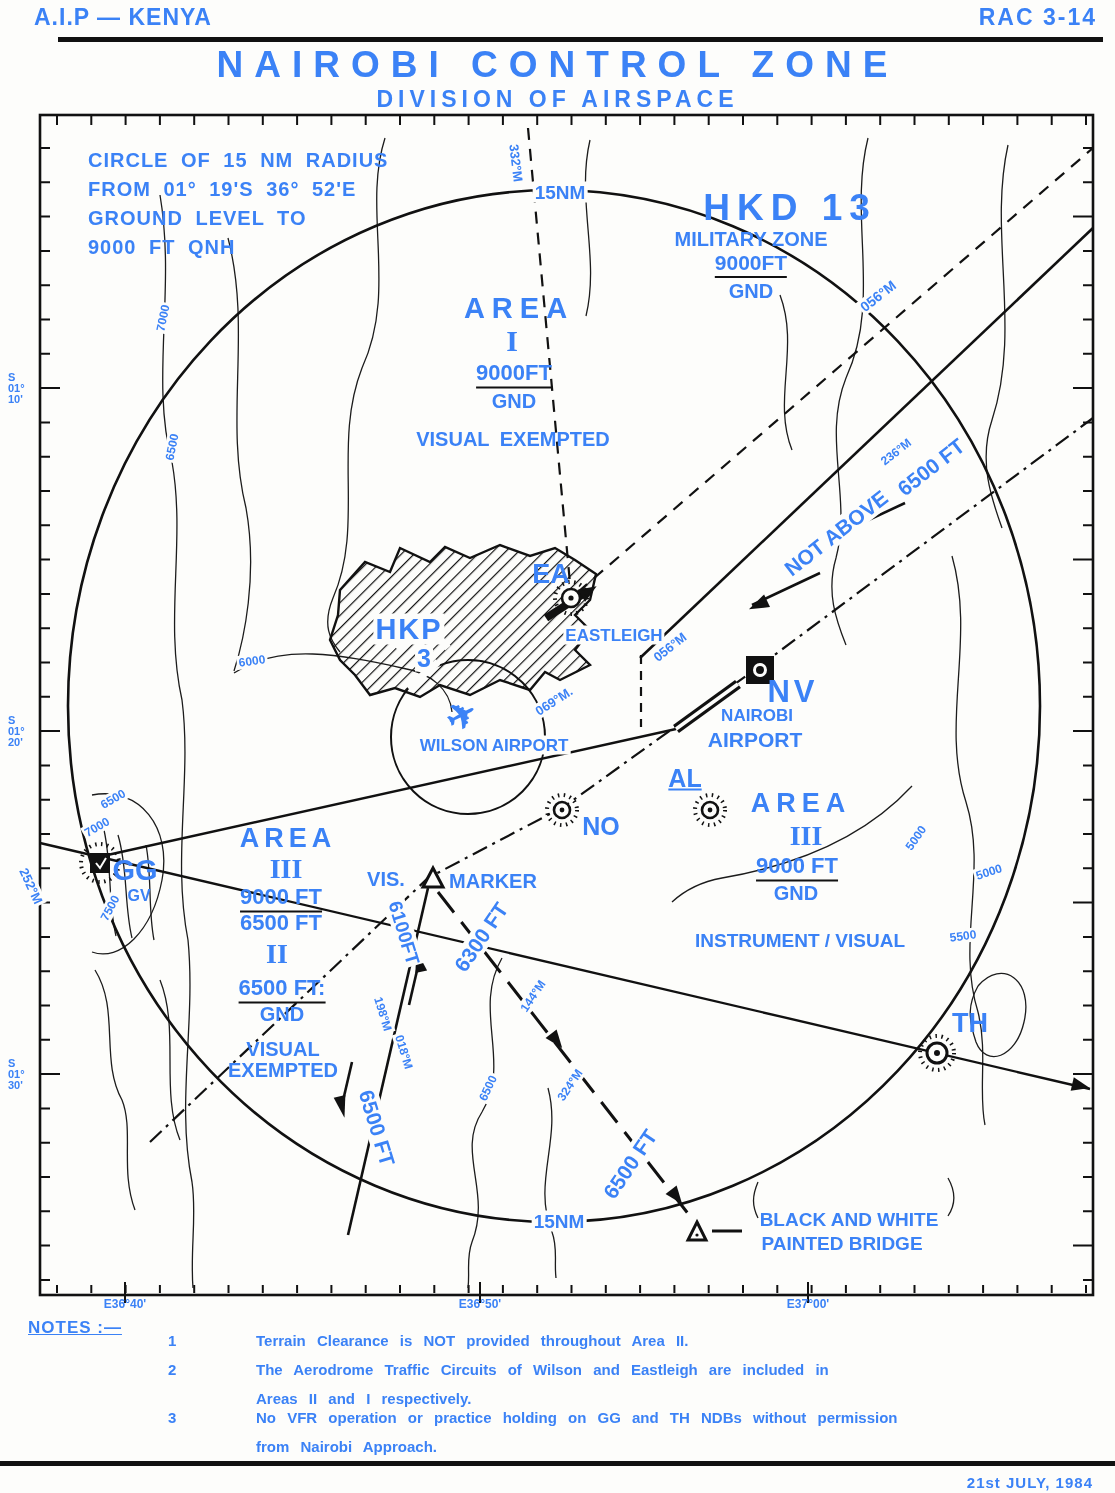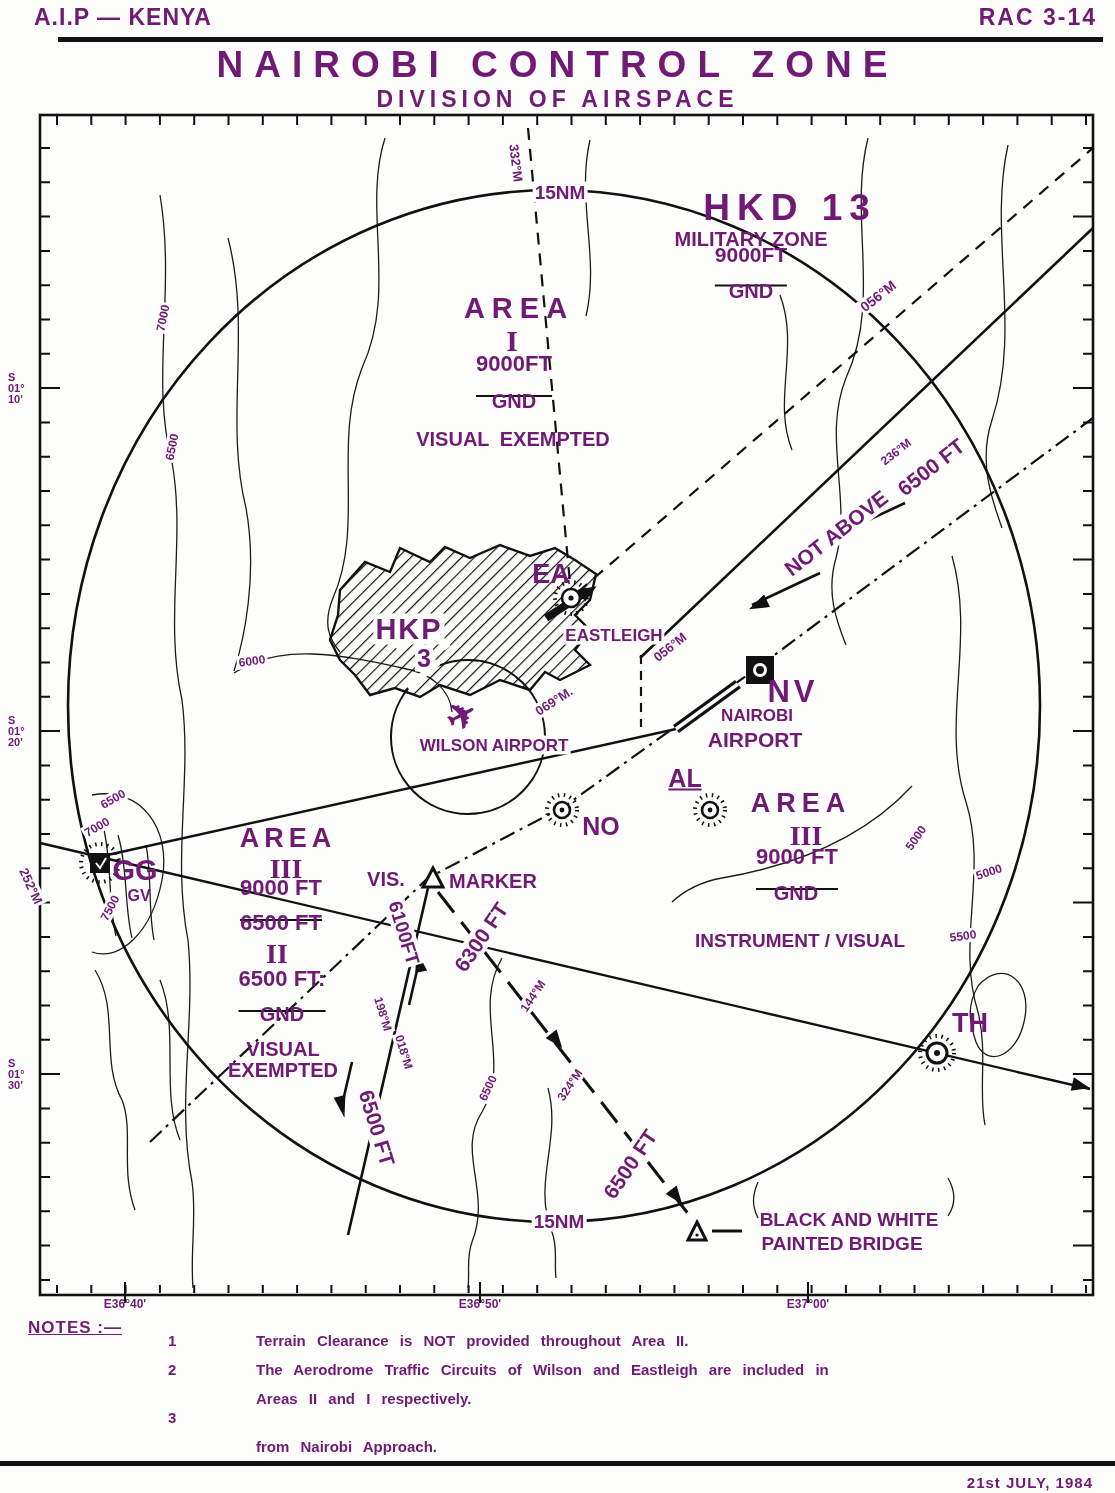--- a/index.html
+++ b/index.html
@@ -1,28 +1,28 @@
 <!DOCTYPE html>
 <html><head>
 <meta charset="utf-8">
 <style>
   html,body{margin:0;padding:0;background:#e8e8e4;}
-  .page{position:relative;width:1115px;height:1493px;background:#fdfdfb;color:#701a75;
+  .page{position:relative;width:1115px;height:1493px;background:#fdfdfb;color:#3b82f6;
         font-family:"Liberation Sans",sans-serif;overflow:hidden;margin:0 auto;}
   .abs{position:absolute;}
   .hdr-left{left:34px;top:4px;font-size:23px;font-weight:bold;letter-spacing:1px;}
   .hdr-right{right:18px;top:4px;font-size:23px;font-weight:bold;letter-spacing:2px;}
   .hdr-rule{left:58px;top:37px;width:1045px;height:5px;background:#111;}
   .title{left:0;top:44px;width:100%;text-align:center;font-size:37px;font-weight:bold;letter-spacing:11px;}
   .subtitle{left:0;top:86px;width:100%;text-align:center;font-size:23px;font-weight:bold;letter-spacing:5px;}
   svg.map-canvas{position:absolute;left:0;top:0;z-index:1;}
   #map-labels,#lat-labels,#lon-labels{position:absolute;left:0;top:0;width:100%;height:100%;z-index:2;pointer-events:none;}
   .ml{position:absolute;font-weight:bold;white-space:nowrap;line-height:1;transform-origin:center;}
   .ml.bg{background:#fdfdfb;padding:1px 2px;}
-  .ml.ul{border-bottom:2px solid #111;padding-bottom:20px;}
+  .ml.ul{border-bottom:2px solid #111;padding-bottom:3px;}
   .ml.serif{font-family:"Liberation Serif",serif;}
   .infobox{left:88px;top:146px;z-index:3;font-size:20px;font-weight:bold;line-height:29px;word-spacing:6px;letter-spacing:1px;}
   .latlab{position:absolute;font-size:11px;font-weight:bold;line-height:11px;white-space:pre-line;text-align:left;transform:translate(0,-50%);}
   .lonlab{position:absolute;font-size:12px;font-weight:bold;transform:translate(-50%,0);}
   .notes-head{left:28px;top:1318px;font-size:17px;font-weight:bold;text-decoration:underline;letter-spacing:1px;}
   .note-num{position:absolute;left:168px;font-size:15px;font-weight:bold;}
   .note-line{position:absolute;left:256px;font-size:15px;font-weight:bold;word-spacing:7px;}
   .footer-rule{left:0;top:1461px;width:1115px;height:5px;background:#111;}
   .footer-left{left:30px;top:1470px;font-size:14px;font-weight:bold;letter-spacing:3px;word-spacing:8px;}
   .footer-right{right:22px;top:1474px;font-size:15px;font-weight:bold;letter-spacing:1px;}
@@ -228,20 +228,26 @@
       <div class="ml bg" style="left: 252px; top: 661px; font-size: 12px; transform: translate(-50%, -50%) rotate(-8deg);">6000</div>
       <div class="ml bg" style="left: 113px; top: 799px; font-size: 12px; transform: translate(-50%, -50%) rotate(-30deg);">6500</div>
       <div class="ml bg" style="left: 97px; top: 827px; font-size: 12px; transform: translate(-50%, -50%) rotate(-30deg);">7000</div>
       <div class="ml bg" style="left: 110px; top: 908px; font-size: 12px; transform: translate(-50%, -50%) rotate(-62deg);">7500</div>
       <div class="ml bg" style="left: 916px; top: 838px; font-size: 12px; transform: translate(-50%, -50%) rotate(-55deg);">5000</div>
       <div class="ml bg" style="left: 989px; top: 872px; font-size: 12px; transform: translate(-50%, -50%) rotate(-18deg);">5000</div>
       <div class="ml bg" style="left: 963px; top: 936px; font-size: 12px; transform: translate(-50%, -50%) rotate(-8deg);">5500</div>
       <div class="ml bg" style="left: 488px; top: 1088px; font-size: 12px; transform: translate(-50%, -50%) rotate(-65deg);">6500</div>
     </div>
 
+  <div class="abs infobox">
+    <div>CIRCLE OF 15 NM RADIUS</div>
+    <div>FROM 01° 19'S  36° 52'E</div>
+    <div>GROUND LEVEL TO</div>
+    <div>9000 FT QNH</div>
+  </div>
 
   <div id="lat-labels">
       <div class="latlab" style="left: 8px; top: 388px;">S
 01°
 10'</div>
       <div class="latlab" style="left: 8px; top: 731px;">S
 01°
 20'</div>
       <div class="latlab" style="left: 8px; top: 1074px;">S
 01°
@@ -253,17 +259,18 @@
       <div class="lonlab" style="left: 808px; top: 1297px;">E37°00'</div>
     </div>
 
   <div class="abs notes-head">NOTES :—</div>
   <div class="note-num" style="top:1332px">1</div>
   <div class="note-line" style="top:1332px">Terrain  Clearance  is  NOT  provided  throughout  Area II.</div>
   <div class="note-num" style="top:1361px">2</div>
   <div class="note-line" style="top:1361px">The  Aerodrome  Traffic  Circuits  of  Wilson  and  Eastleigh  are  included  in</div>
   <div class="note-line" style="top:1390px">Areas  II  and  I  respectively.</div>
   <div class="note-num" style="top:1409px">3</div>
+  <div class="note-line" style="top:1409px">No  VFR  operation  or  practice  holding  on  GG  and  TH  NDBs  without  permission</div>
   <div class="note-line" style="top:1438px">from  Nairobi  Approach.</div>
 
   <div class="abs footer-rule"></div>
   <div class="abs footer-right">21st JULY, 1984</div>
 </div>
 
 </body></html>

